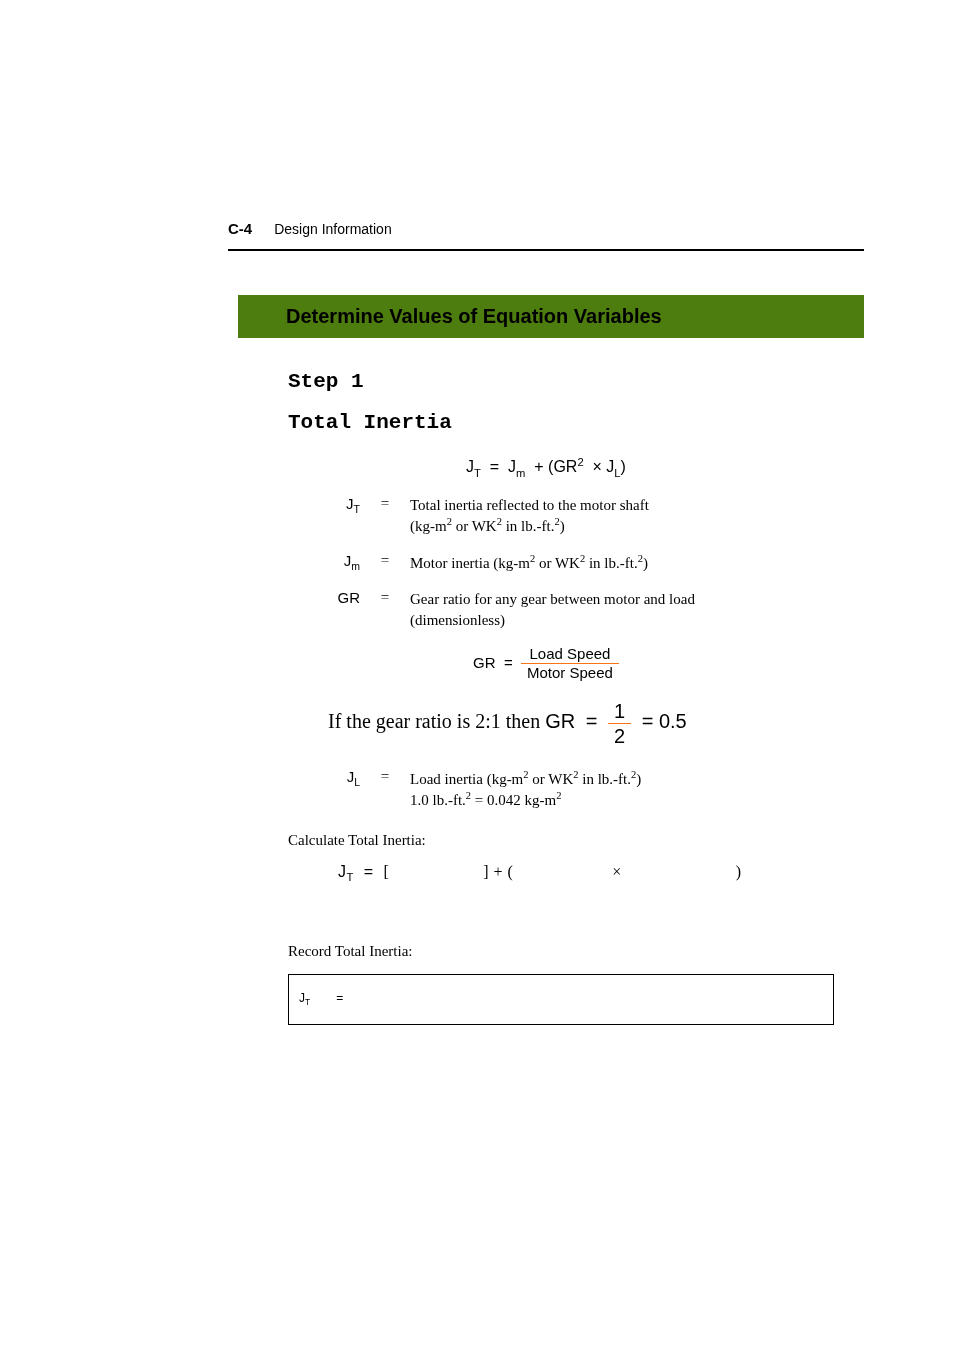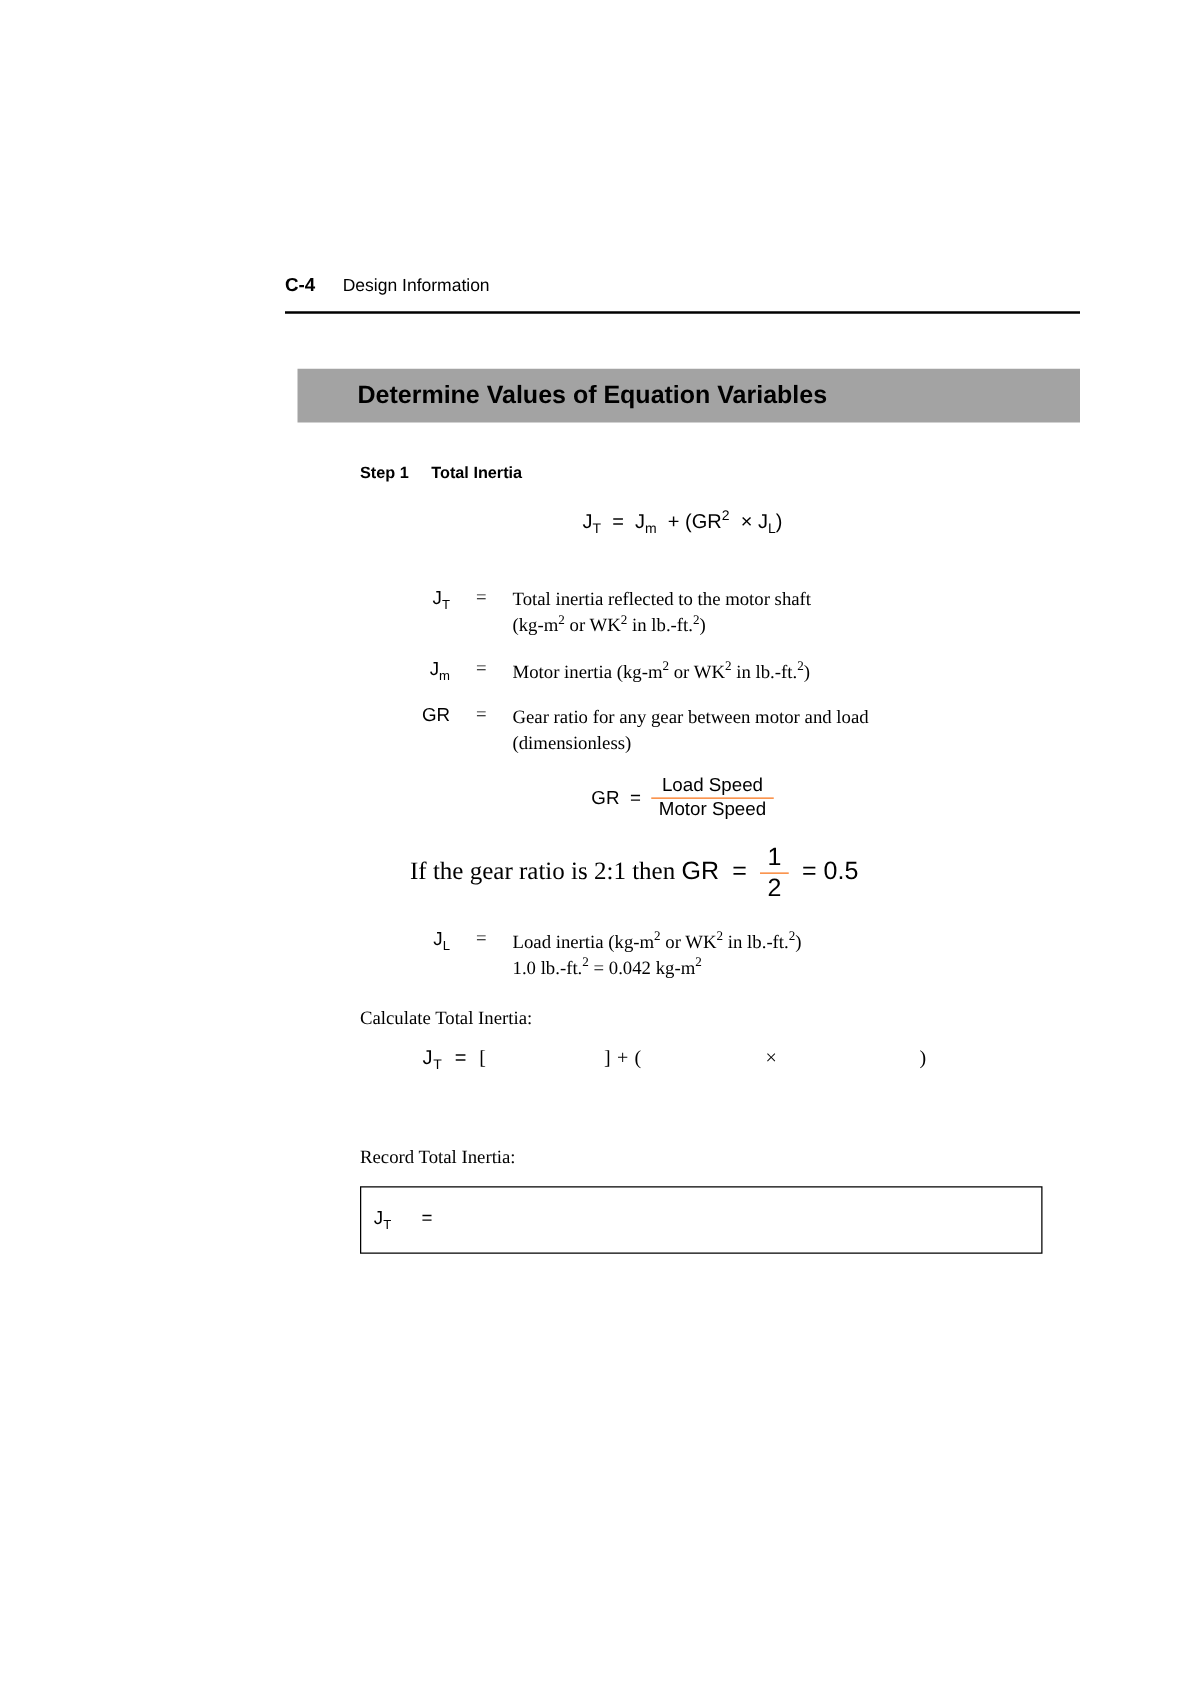--- a/index.html
+++ b/index.html
@@ -28,39 +28,40 @@
     font-size: 15px;
   }
   .running-head .chapter {
     font-size: 14px;
     font-weight: normal;
   }
   .section-heading {
     font-family: Arial, Helvetica, sans-serif;
     font-weight: bold;
     font-size: 20px;
-    background: #a3a3a3;
+    background: #4d7c0f;
     padding: 10px 6px 10px 48px;
     margin-left: 10px;
     margin-bottom: 32px;
     display: block;
   }
   .step-row {
     display: flex;
     gap: 18px;
-    font-family: Liberation Sans, sans-serif;
+    font-family: Liberation Mono, monospace;
     font-weight: bold;
-    font-size: 13px;
+    font-size: 21px;
     margin: 0 0 22px 60px;
+    flex-direction: column;
   }
   .equation-center {
     text-align: center;
     font-family: Arial, Helvetica, sans-serif;
     font-size: 16px;
-    margin: 8px 0 40px 0;
+    margin: 8px 0 16px 0;
   }
   sub { font-size: 70%; }
   sup { font-size: 70%; }
   .defs {
     margin-left: 100px;
   }
   .def-row {
     display: flex;
     align-items: flex-start;
     gap: 18px;
@@ -125,21 +126,21 @@
     letter-spacing: 0.5px;
   }
   .calc-line span.op {
     font-family: "Times New Roman", Times, serif;
   }
   .record-box {
     border: 1px solid #000;
     margin: 10px 30px 0 60px;
     padding: 16px 10px;
     font-family: Arial, Helvetica, sans-serif;
-    font-size: 15px;
+    font-size: 12px;
   }
   .record-box .sym { display:inline-block; width:34px; }
 </style>
 </head>
 <body>
 
 <div class="page">
 
   <div class="running-head">
     <span class="pagenum">C-4</span>

